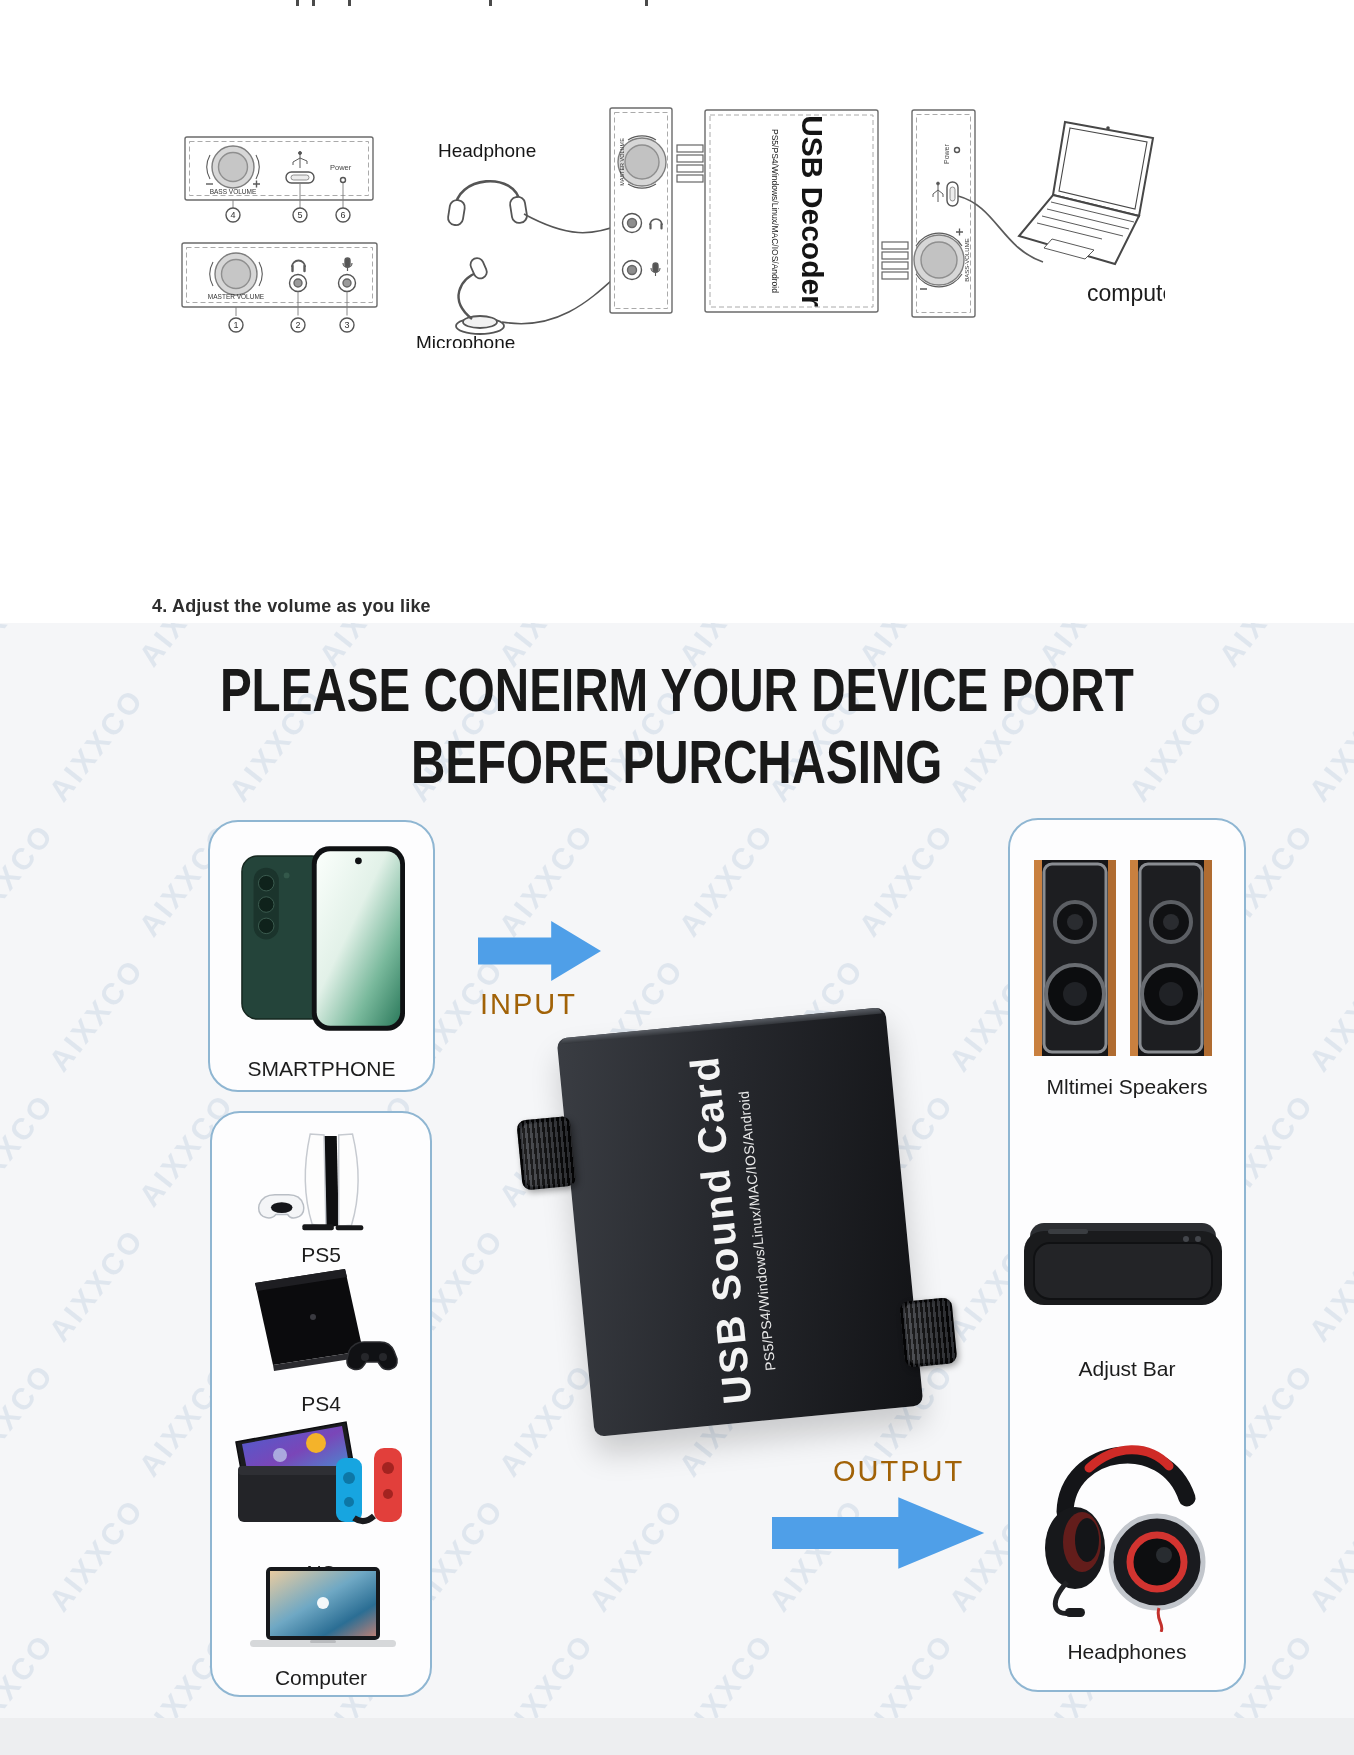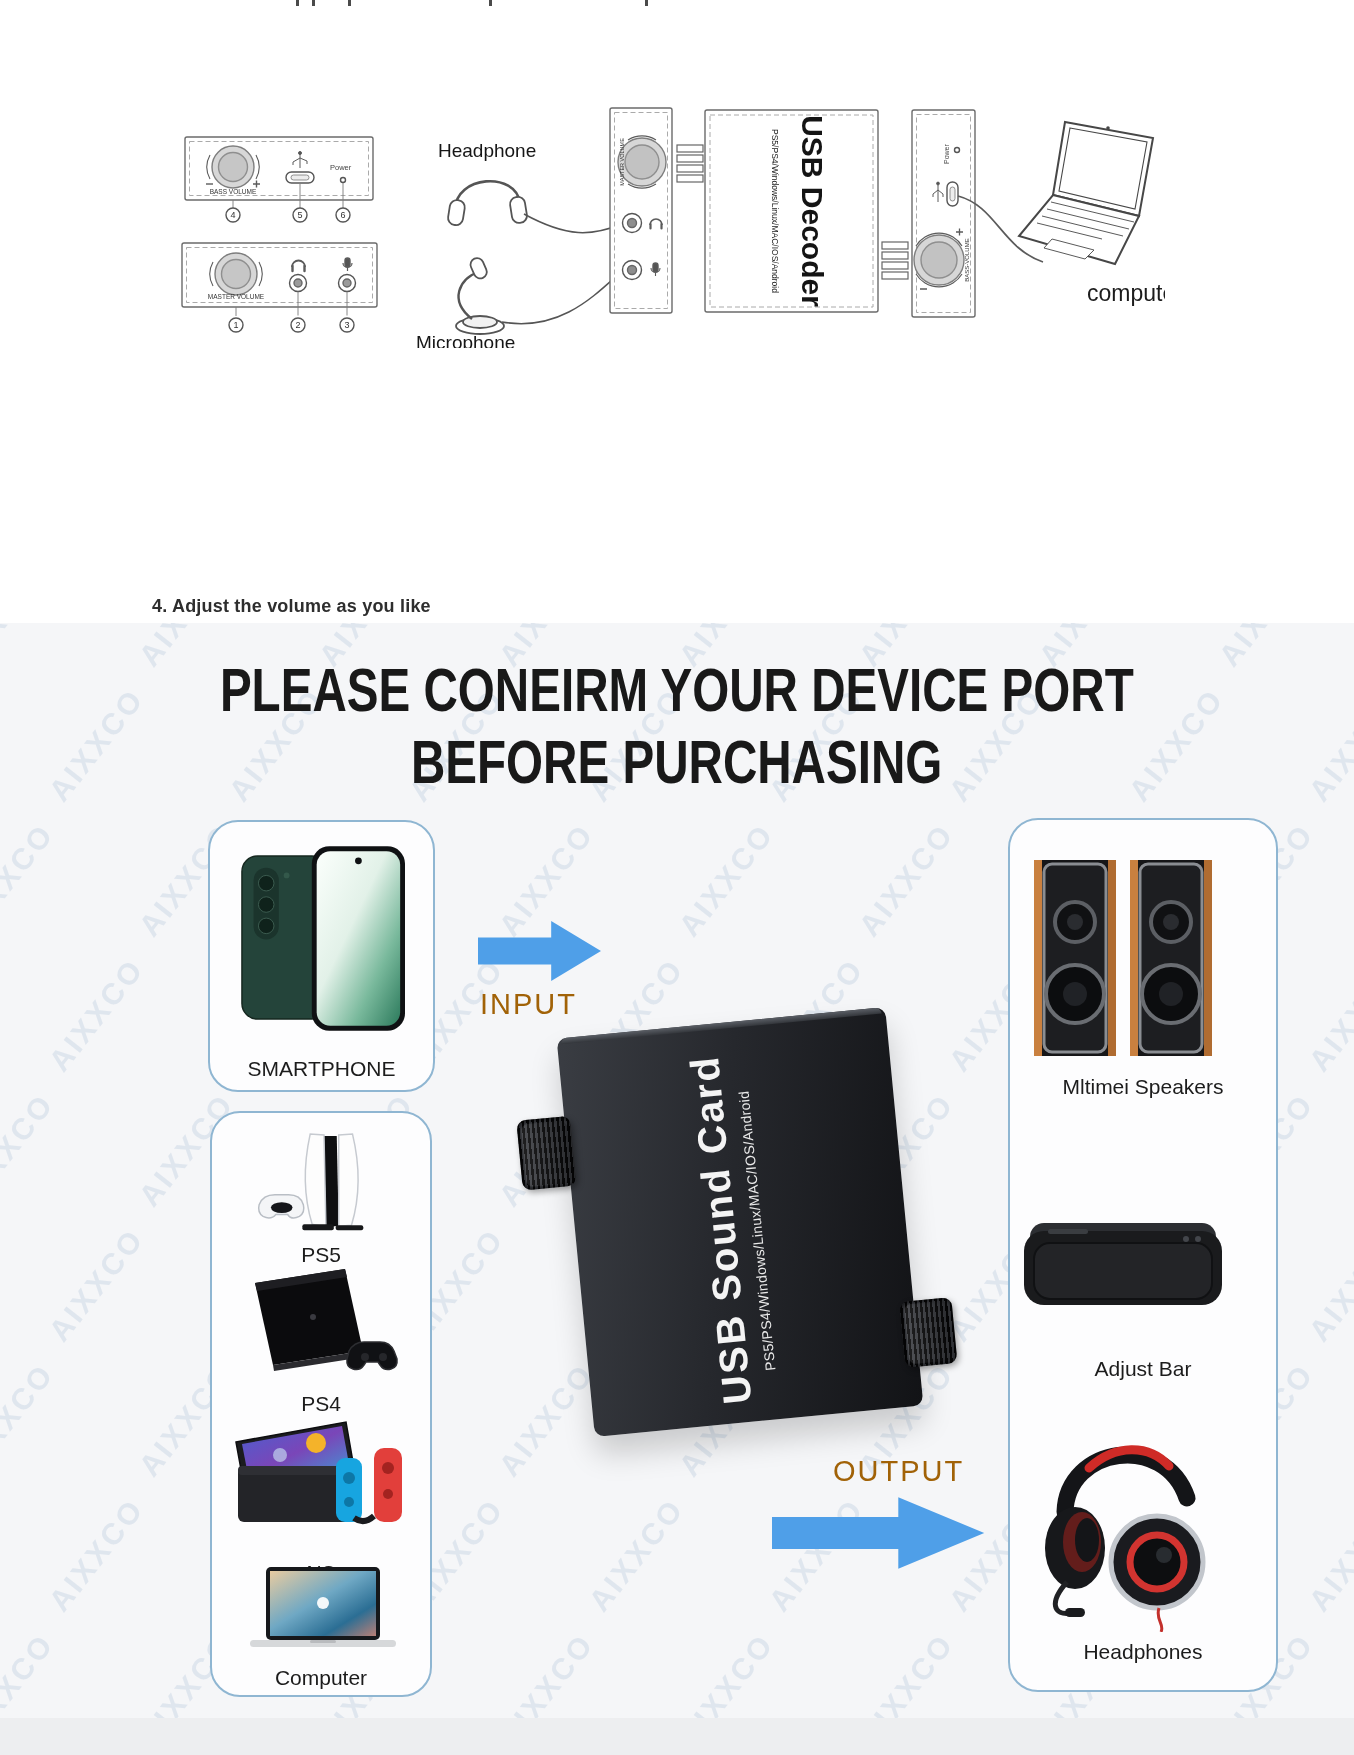--- a/index.html
+++ b/index.html
@@ -353,21 +353,21 @@
         </defs>
         <rect x="18" y="2" width="114" height="73" rx="5" fill="#16181b"></rect>
         <rect x="22" y="6" width="106" height="65" fill="url(#macg)"></rect>
         <circle cx="75" cy="38" r="6" fill="#ffffff" opacity="0.92"></circle>
         <rect x="2" y="75" width="146" height="7" rx="3.5" fill="#d6d8da"></rect>
         <rect x="62" y="75" width="26" height="3" rx="1.5" fill="#b9bbbe"></rect>
       </svg>
       <div class="devlabel" style="top:553px">Computer</div>
     </div>
 
-    <div class="devbox" style="left: 1008px; top: 195px; width: 270px; height: 874px; border-color: rgb(143, 182, 210);">
+    <div class="devbox" style="left: 1008px; top: 195px; width: 238px; height: 874px; border-color: rgb(143, 182, 210);">
       <svg class="item-svg" style="left:22px; top:34px;" width="180" height="206" viewBox="0 0 180 206">
         <g>
           <rect x="2" y="6" width="82" height="196" fill="#161618"></rect>
           <rect x="2" y="6" width="8" height="196" fill="#c9803f"></rect>
           <rect x="76" y="6" width="8" height="196" fill="#b06c31"></rect>
           <rect x="12" y="10" width="62" height="188" rx="8" fill="#1d1e21" stroke="#8a8d92" stroke-width="3"></rect>
           <circle cx="43" cy="68" r="20" fill="#101113" stroke="#5c5f64" stroke-width="4"></circle>
           <circle cx="43" cy="68" r="8" fill="#2a2c30"></circle>
           <circle cx="43" cy="140" r="29" fill="#0c0d0f" stroke="#6a6d72" stroke-width="4"></circle>
           <circle cx="43" cy="140" r="12" fill="#202226"></circle>

